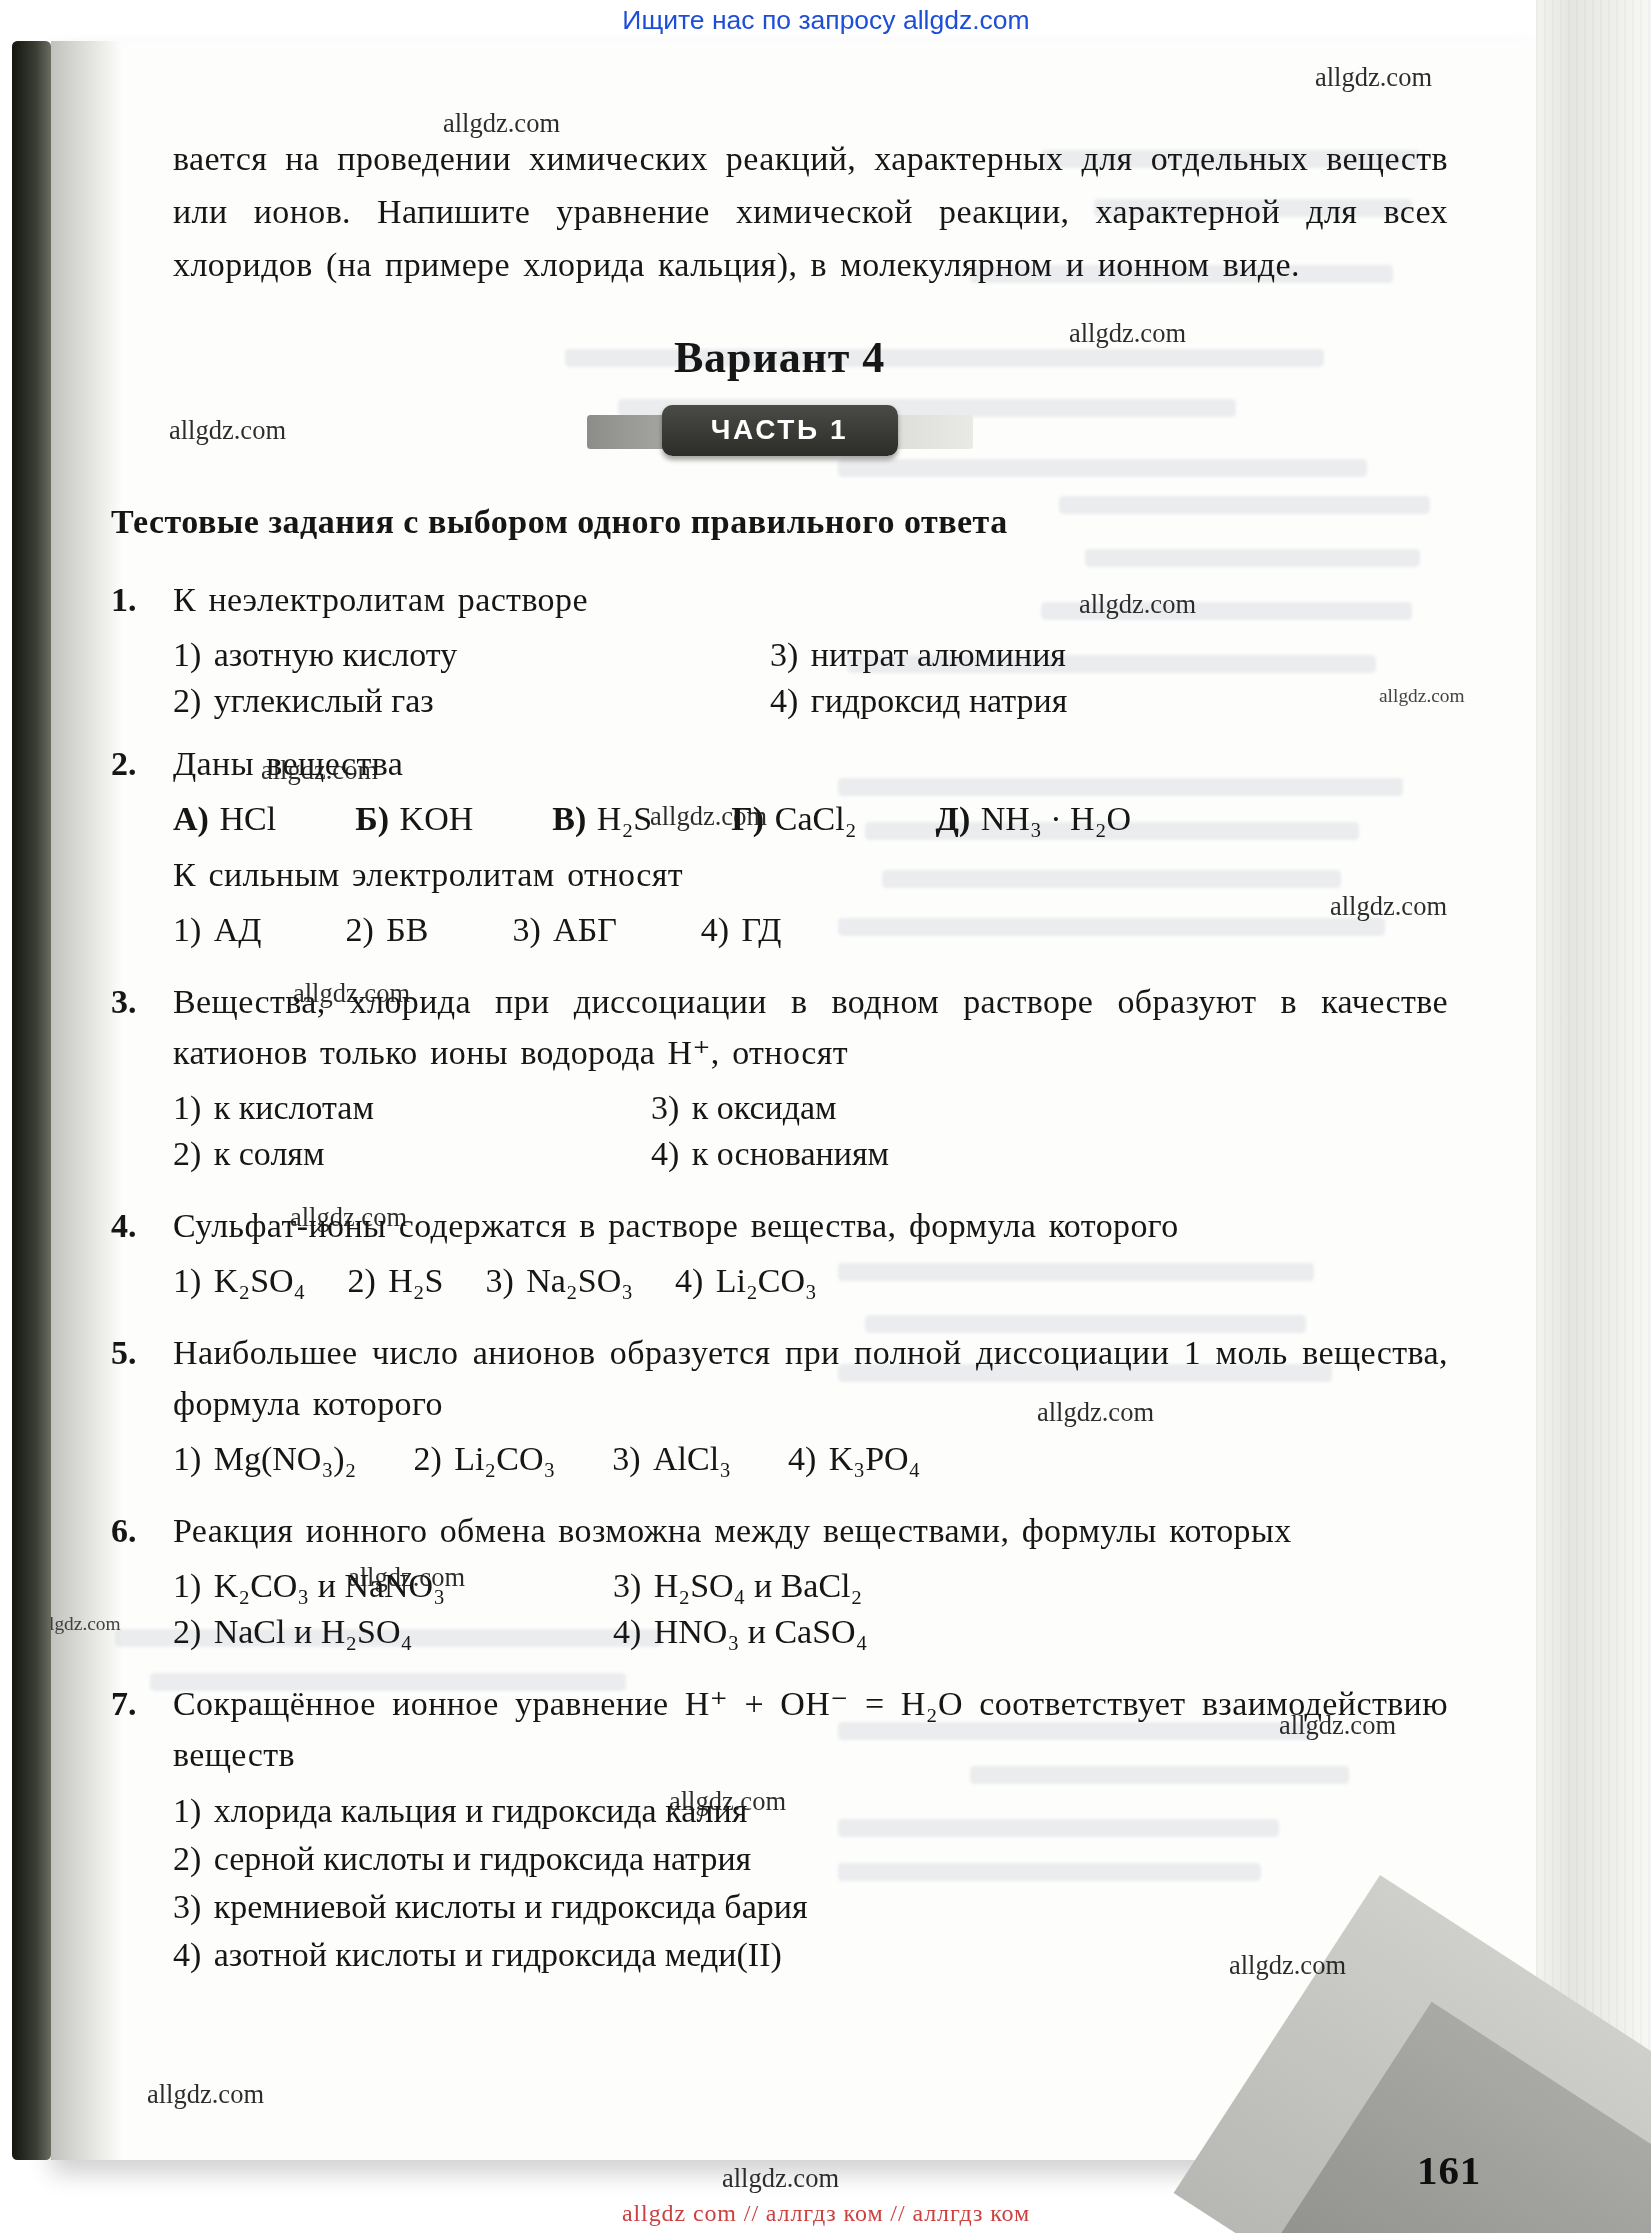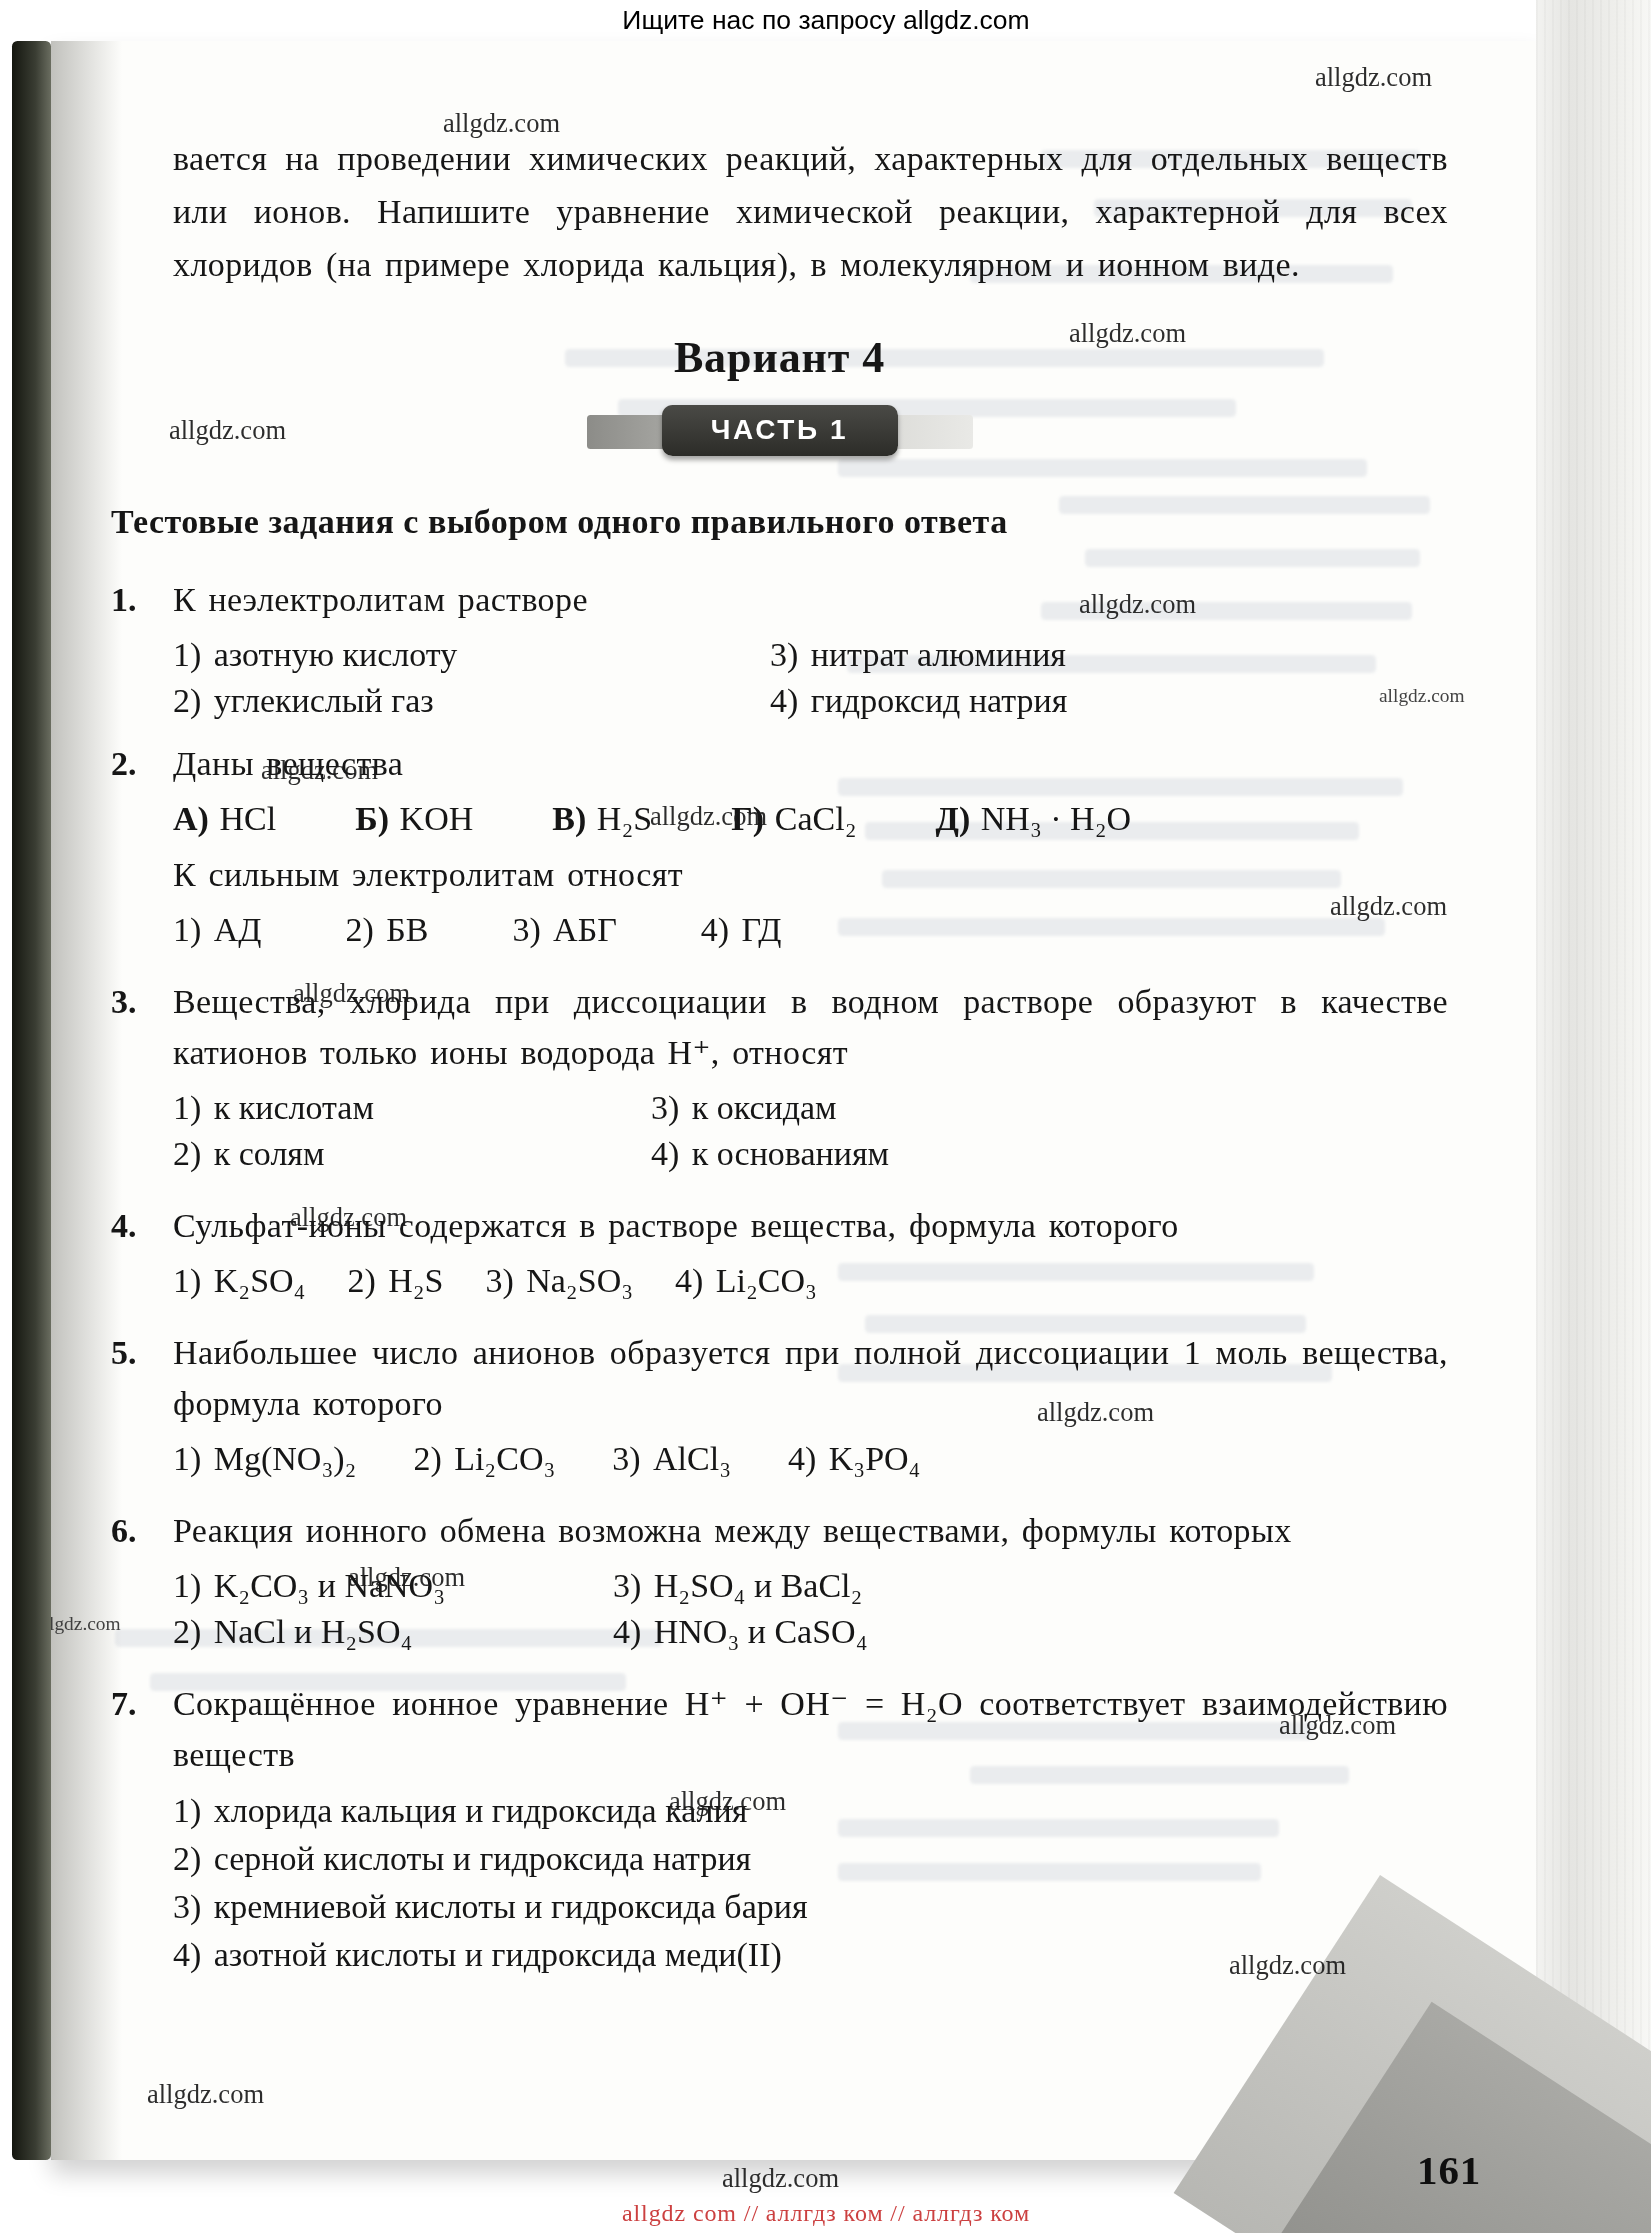--- a/index.html
+++ b/index.html
@@ -5,21 +5,21 @@
   html,body{margin:0;padding:0;}
   body{
     width:1652px;height:2234px;position:relative;overflow:hidden;
     background:#ffffff;color:#161616;
     font-family:"Liberation Serif","DejaVu Serif",serif;
   }
   
   .top-banner{
     position:absolute;top:5.3px;left:0;width:100%;text-align:center;z-index:6;
     font-family:"Liberation Sans","DejaVu Sans",sans-serif;
-    font-size:26.5px;color:#000000;
+    font-size:26.5px;color:#1d4ed8;
   }
   .bottom-line{
     position:absolute;top:2200px;left:0;width:100%;text-align:center;z-index:6;
     font-size:24px;color:#cc4040;letter-spacing:0.9px;
   }
   .spine{
     position:absolute;left:12.4px;top:41px;width:39px;height:2119px;z-index:5;
     background:linear-gradient(to right,#14160f,#3a3d33 60%,#6a6d60);
     border-radius:5.3px;
   }

